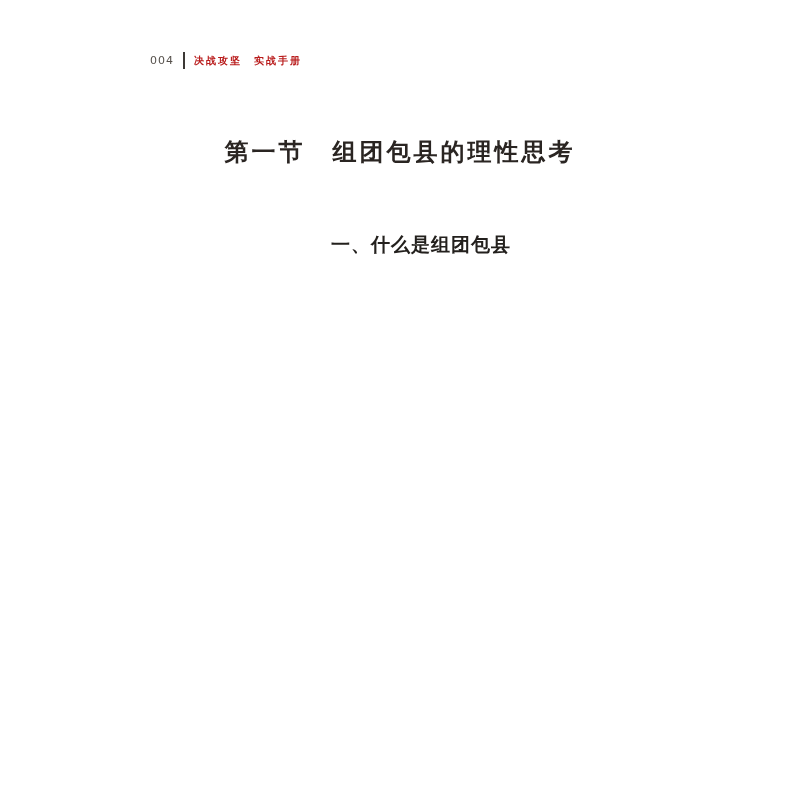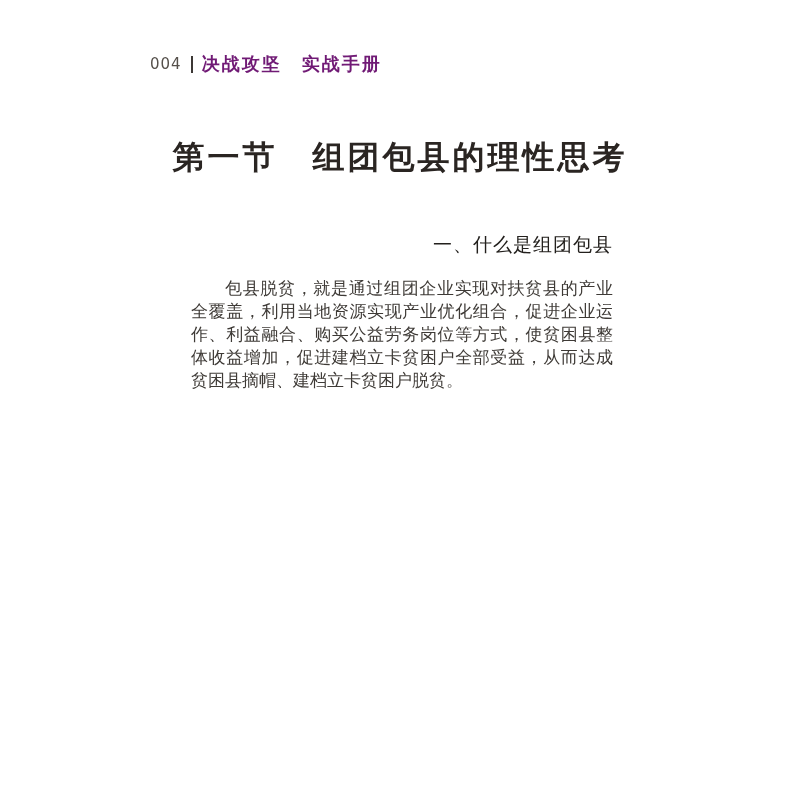--- a/index.html
+++ b/index.html
@@ -19,47 +19,47 @@
   .running-head {
     position: absolute;
     left: 150px;
     top: 52px;
     display: flex;
     align-items: center;
     color: #44403c;
   }
   .page-num {
     font-family: "DejaVu Sans", "Liberation Sans", sans-serif;
-    font-size: 15px;
+    font-size: 11px;
     letter-spacing: 1px;
     margin-right: 9px;
     color: #55504b;
   }
   .rh-divider {
     width: 2px;
     height: 17px;
     background: #3c3835;
     margin-right: 9px;
   }
   .rh-title {
     font-family: "Liberation Sans", "DejaVu Sans", sans-serif;
-    font-size: 18px;
+    font-size: 10px;
     font-weight: 700;
     letter-spacing: 2px;
-    color: #701a75;
+    color: #b91c1c;
   }
   
   .section-title {
     position: absolute;
     left: 0;
     right: 0;
     top: 136px;
     margin: 0;
     text-align: center;
-    font-size: 32px;
+    font-size: 24px;
     font-weight: 700;
     letter-spacing: 3px;
     color: #2a2522;
   }
   
   .body-col {
     position: absolute;
     left: 191px;
     top: 210px;
     width: 422px;
@@ -69,39 +69,38 @@
     text-justify: inter-ideograph;
     color: #3e3a36;
   }
   .body-col p {
     margin: 0;
     text-indent: 2em;
   }
   .subsection-heading {
     font-family: "Liberation Sans", "DejaVu Sans", sans-serif;
     font-size: 19px;
-    font-weight: 400;
+    font-weight: 700;
     letter-spacing: 1px;
     color: #23201d;
     margin: 23px 0 21px 0;
     text-indent: 2em;
-    text-align: right;
+    text-align: center;
   }
 </style>
 </head>
 <body>
 
 <div class="page">
 
   <div class="running-head">
     <span class="page-num">004</span>
     <span class="rh-divider"></span>
     <span class="rh-title">决战攻坚　实战手册</span>
   </div>
 
   <h1 class="section-title">第一节　组团包县的理性思考</h1>
 
   <div class="body-col">
     <h2 class="subsection-heading">一、什么是组团包县</h2>
-    <p>包县脱贫，就是通过组团企业实现对扶贫县的产业全覆盖，利用当地资源实现产业优化组合，促进企业运作、利益融合、购买公益劳务岗位等方式，使贫困县整体收益增加，促进建档立卡贫困户全部受益，从而达成贫困县摘帽、建档立卡贫困户脱贫。</p>
   </div>
 
 </div>
 
 </body></html>

